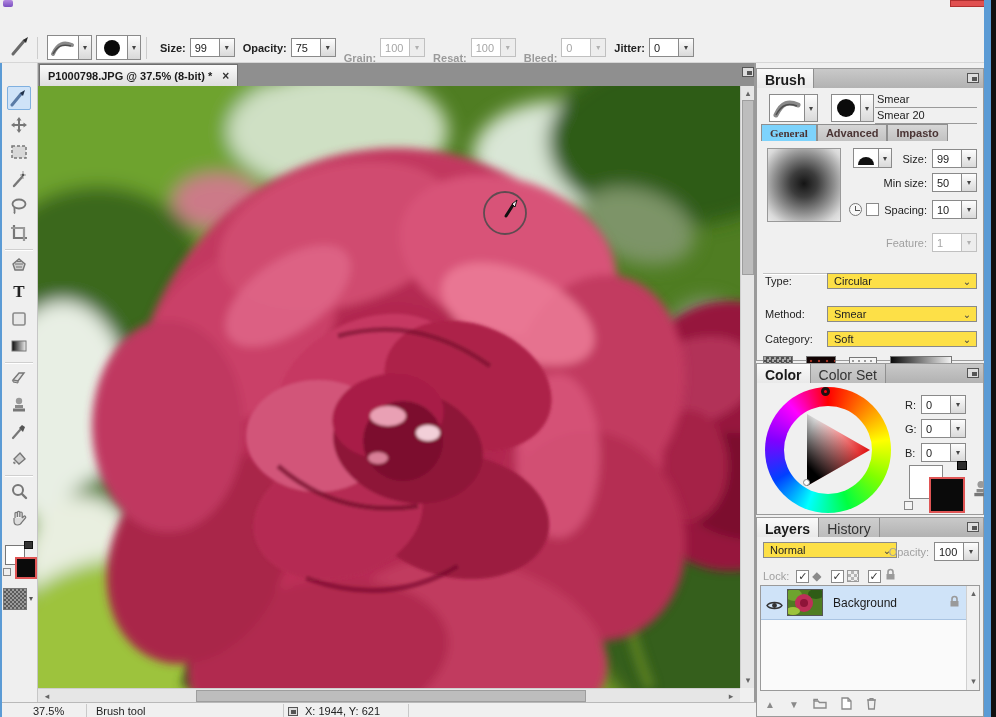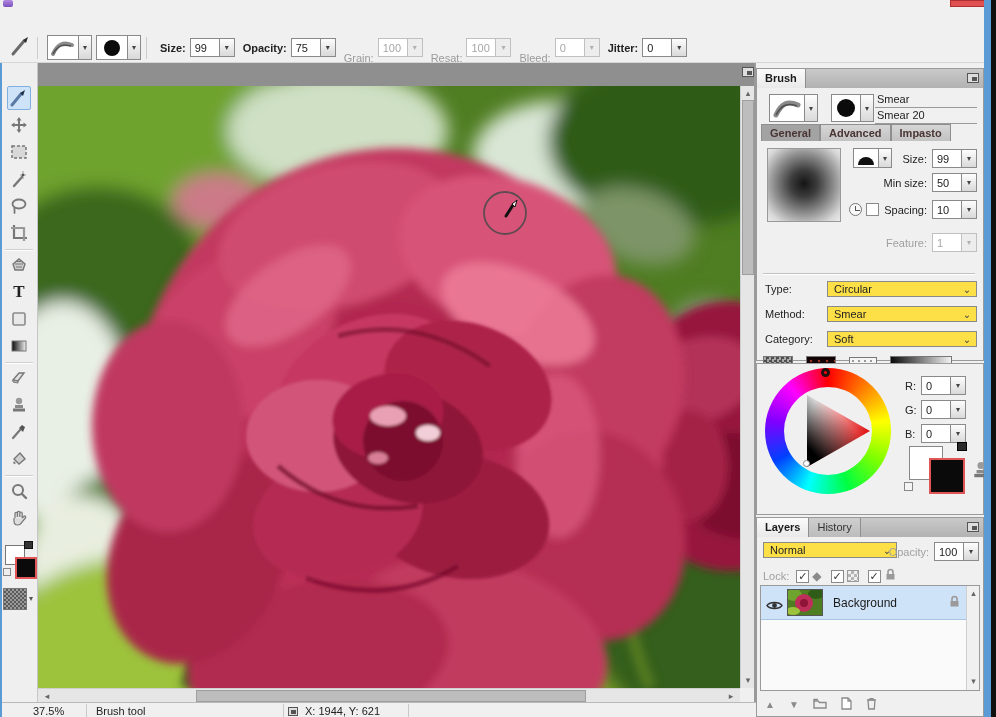--- a/index.html
+++ b/index.html
@@ -21,21 +21,21 @@
   
   #menubar { left:0; top:8px; width:984px; height:25px; background:#f0f0f0; display:flex;
     align-items:center; padding-left:8px; border-bottom:1px solid #e2e2e2; }
   .menu-item { font-size:12px; font-weight:600; color:#222; padding:4px 9px; }
 
   
   #toolbar { left:0; top:33px; width:984px; height:30px; background:#f0f0f0; display:flex;
     align-items:center; border-bottom:1px solid #d6d6d6; }
   .tb-sep { width:1px; height:22px; background:#cdcdcd; margin:0 5px; }
   .tb-label { font-size:11px; font-weight:700; color:#222; margin:0 4px 0 8px; }
-  .tb-label.disabled { color:#9a9a9a; font-weight:400;margin-top:20px; }
+  .tb-label.disabled { color:#9a9a9a; font-weight:700;margin-top:20px; }
   .spin { display:flex; height:19px; }
   .spin .spin-val { width:30px; height:19px; background:#fff; border:1px solid #8a8a8a;
     font-size:11px; color:#222; display:flex; align-items:center; padding-left:4px; }
   .spin .spin-btn { width:15px; height:19px; background:linear-gradient(#fdfdfd,#d9d9d9);
     border:1px solid #8a8a8a; border-left:none; font-size:8px; color:#444;
     display:flex; align-items:center; justify-content:center; }
   .spin.disabled .spin-val { color:#a6a6a6; border-color:#c0c0c0; }
   .spin.disabled .spin-btn { color:#b0b0b0; border-color:#c0c0c0; background:#ededed; }
   .dd-box { display:flex; height:25px; margin-left:4px; }
   .dd-face { width:32px; height:25px; background:#fff; border:1px solid #8a8a8a;
@@ -79,42 +79,42 @@
 
   
   #statusbar { left:0; top:702px; width:984px; height:15px; background:#f0f0f0;
     border-top:1px solid #b9b9b9; font-size:11px; color:#222; }
   .status-cell { position:absolute; top:2px; }
   .status-sep { position:absolute; top:1px; width:1px; height:14px; background:#c9c9c9; }
 
   
   .panel { position:absolute; left:756px; width:228px; background:#f0f0f0; border:1px solid #9a9a9a; }
   .panel-header { height:19px; background:linear-gradient(#c9c9c9,#b2b2b2); display:flex; position:relative; }
-  .ptab { font-size:11px; font-weight:700; color:#1a1a1a; padding:3px 8px 0 8px; height:19px;
+  .ptab { font-size:14px; font-weight:700; color:#1a1a1a; padding:3px 8px 0 8px; height:19px;
     background:linear-gradient(#fafafa,#e9e9e9); border-right:1px solid #8f8f8f; }
   .ptab.inactive { background:linear-gradient(#cecece,#bcbcbc); color:#333; font-weight:400; }
   .panel-header .panelmenu-icon { position:absolute; right:4px; top:4px; }
 
   .combo { display:flex; height:16px; background:#fde047; border:1px solid #8a8a8a; position:relative; }
   .combo .combo-val { flex:1; font-size:11px; color:#222; display:flex; align-items:center; padding-left:6px; }
   .combo .combo-chev { width:18px; display:flex; align-items:center; justify-content:center; font-size:10px; color:#444; }
 
   .lbl { font-size:11px; color:#222; }
   .lbl.disabled { color:#a0a0a0; }
 
   
   #brush-body { position:relative; height:272px; }
   #brush-preview-dd { position:absolute; left:8px; top:6px; }
   #brush-tip-dd { position:absolute; left:70px; top:6px; }
   #brush-names { position:absolute; left:118px; top:4px; width:102px; }
   #brush-names .nm { font-size:11px; color:#222; border-bottom:1px solid #9a9a9a; padding:1px 0 2px 2px; }
   #brush-tabs { position:absolute; left:4px; top:36px; display:flex; }
   .btab { font-size:11px; font-weight:700; color:#4a3434; padding:2px 8px; height:17px;
     background:linear-gradient(#d6d6d6,#c2c2c2); border:1px solid #8f8f8f; border-bottom:none; }
-  .btab.active { background:#a3a3a3; }
+  .btab.active { background:#7dd3fc;font-family:Liberation Serif, serif; }
   #brush-prev-box { position:absolute; left:10px; top:60px; width:74px; height:74px; background:#fff; border:1px solid #999; }
   #brush-prev-blob { width:100%; height:100%;
     background:radial-gradient(circle at 50% 48%, #141414 0%, #3d3d3d 26%, #8f8f8f 58%, #d9d9d9 86%, #e9e9e9 100%); }
   #shape-dd { position:absolute; left:92px; top:60px; }
   .half-dome { width:16px; height:8px; background:#111; border-radius:8px 8px 0 0; margin-top:6px; }
   .bp-row { position:absolute; right:6px; display:flex; align-items:center; }
   .bp-row .lbl { margin-right:5px; }
   #clock-chk { position:absolute; left:92px; top:115px; display:flex; align-items:center; }
   .clock-icon { width:13px; height:13px; border:1px solid #777; border-radius:50%; position:relative; background:#f8f8f8; margin-right:4px; }
   .clock-icon::after { content:""; position:absolute; left:5px; top:2px; width:1px; height:5px; background:#555; }
@@ -231,20 +231,24 @@
       <div class="spin-btn">▾</div>
     </div>
     <span class="tb-label">Jitter:</span>
     <div class="spin">
       <div class="spin-val">0</div>
       <div class="spin-btn">▾</div>
     </div>
   </div>
 
   <div id="tabstrip" class="abs">
+    <div id="doc-tab">
+      <span>P1000798.JPG @ 37.5% (8-bit) *</span>
+      <span class="close-x">×</span>
+    </div>
     <div id="tabstrip-menu" class="panelmenu-icon"></div>
   </div>
 
   <div id="toolpal" class="abs">
     <div class="tool selected" style="top:23px">
       <svg width="18" height="18" viewBox="0 0 18 18">
           <path d="M2 16 L11 5" stroke="#5a7ba6" stroke-width="3" stroke-linecap="round"></path>
           <path d="M10 4 L15 1 L13 7 Z" fill="#20314a"></path>
         </svg>
     </div>
@@ -526,21 +530,21 @@
         </div>
       </div>
       <div class="bp-row" style="top:145px">
         <span class="lbl disabled">Feature:</span>
         <div class="spin disabled">
           <div class="spin-val">1</div>
           <div class="spin-btn">▾</div>
         </div>
       </div>
       <div id="brush-hr"></div>
-      <div class="combo-row" style="top:193px">
+      <div class="combo-row" style="top:185px">
         <span class="lbl">Type:</span>
         <div class="combo">
           <div class="combo-val">Circular</div>
           <div class="combo-chev">⌄</div>
         </div>
       </div>
       <div class="combo-row" style="top:218px">
         <span class="lbl">Method:</span>
         <div class="combo">
           <div class="combo-val">Smear</div>
@@ -561,20 +565,25 @@
         <span class="tex-arrow">▾</span>
         <div class="texswatch" id="tex-dots-lt" style="height:28px;margin-top:1px"></div>
         <span class="tex-arrow">▾</span>
         <div class="texswatch" id="tex-grad"></div>
         <span class="tex-arrow">▾</span>
       </div>
     </div>
   </div>
 
   <div class="panel" style="top:363px;height:152px">
+    <div class="panel-header">
+      <div class="ptab">Color</div>
+      <div class="ptab inactive">Color Set</div>
+      <div class="panelmenu-icon"></div>
+    </div>
     <div id="color-body">
       <div id="wheel">
         <div id="wheel-inner" style="position:absolute;left:19px;top:19px;width:88px;height:88px;"></div>
         <svg id="tri-svg" style="position:absolute;left:13px;top:13px" width="100" height="100" viewBox="0 0 100 100">
           <defs>
             <linearGradient id="triWR" x1="0.1" y1="0.15" x2="0.95" y2="0.5">
               <stop offset="0" stop-color="#ffffff"></stop>
                 <stop offset="1" stop-color="#e01818"></stop>
             </linearGradient>
             <linearGradient id="triK" x1="0.15" y1="0.85" x2="0.6" y2="0.35">

